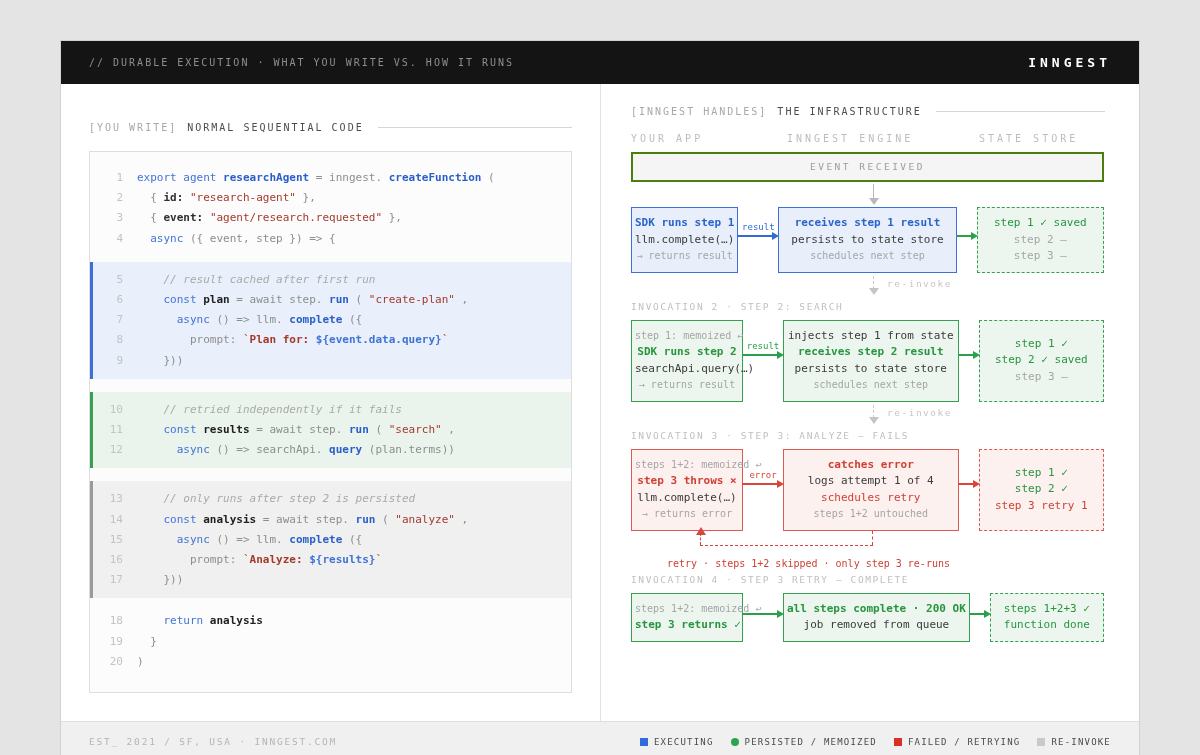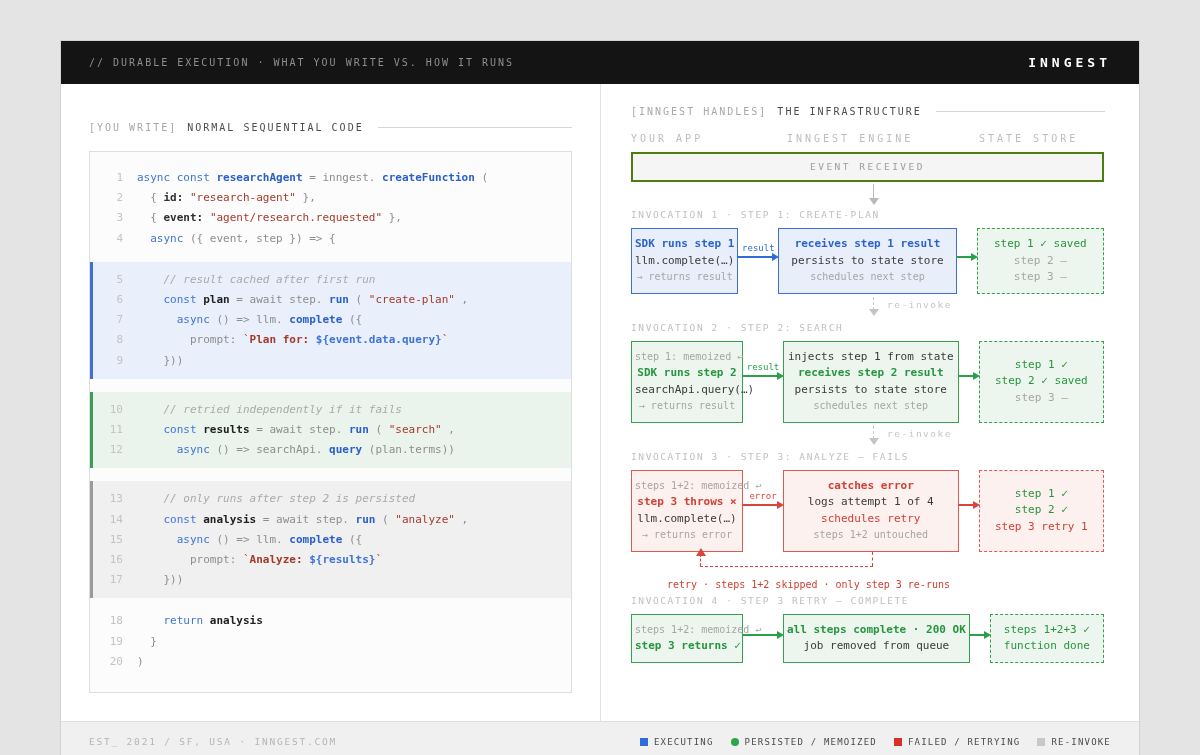--- a/index.html
+++ b/index.html
@@ -130,21 +130,21 @@
 
   <div class="main">
 
     <section class="panel panel-left">
       <div class="section-header">
         <span class="sh-tag">[YOU WRITE]</span>
         <span class="sh-title">NORMAL SEQUENTIAL CODE</span>
         <span class="sh-rule"></span>
       </div>
       <div class="code-card" id="code-card">
-          <div class="code-line"><span class="ln">1</span><span class="code-text"><span class="tk-kw">async const </span><span class="tk-fn">researchAgent</span><span class="tk-gr"> = inngest. </span><span class="tk-fn">createFunction</span><span class="tk-gr"> (</span></span></div>
+          <div class="code-line"><span class="ln">1</span><span class="code-text"><span class="tk-kw">export agent </span><span class="tk-fn">researchAgent</span><span class="tk-gr"> = inngest. </span><span class="tk-fn">createFunction</span><span class="tk-gr"> (</span></span></div>
           <div class="code-line"><span class="ln">2</span><span class="code-text"><span class="tk-gr">  { </span><span class="tk-prop">id:</span><span class="tk-gr"> </span><span class="tk-str">"research-agent"</span><span class="tk-gr"> },</span></span></div>
           <div class="code-line"><span class="ln">3</span><span class="code-text"><span class="tk-gr">  { </span><span class="tk-prop">event:</span><span class="tk-gr"> </span><span class="tk-str">"agent/research.requested"</span><span class="tk-gr"> },</span></span></div>
           <div class="code-line"><span class="ln">4</span><span class="code-text"><span class="tk-kw">  async</span><span class="tk-gr"> ({ event, step }) =&gt; {</span></span></div>
           <div class="code-block b-blue">
             <div class="code-line"><span class="ln">5</span><span class="code-text"><span class="tk-cmt">    // result cached after first run</span></span></div>
             <div class="code-line"><span class="ln">6</span><span class="code-text"><span class="tk-kw">    const </span><span class="tk-var">plan</span><span class="tk-gr"> = await step. </span><span class="tk-fn">run</span><span class="tk-gr"> ( </span><span class="tk-str">"create-plan"</span><span class="tk-gr"> ,</span></span></div>
             <div class="code-line"><span class="ln">7</span><span class="code-text"><span class="tk-kw">      async</span><span class="tk-gr"> () =&gt; llm. </span><span class="tk-fn">complete</span><span class="tk-gr"> ({</span></span></div>
             <div class="code-line"><span class="ln">8</span><span class="code-text"><span class="tk-gr">        prompt: </span><span class="tk-str">`</span><span class="tk-strb">Plan for: </span><span class="tk-interp">${event.data.query}</span><span class="tk-str">`</span></span></div>
             <div class="code-line"><span class="ln">9</span><span class="code-text"><span class="tk-gr">    }))</span></span></div>
           </div>
@@ -185,21 +185,20 @@
         <div class="event-box">
           <div class="event-title">EVENT RECEIVED</div>
         </div>
 
         <div class="down-arrow">
           <span class="vl"></span>
             <span class="hd"></span>
         </div>
 
         <div id="invocations">
-            <div class="inv-label">INVOCATION 1 · STEP 1: CREATE-PLAN</div>
             <div class="inv-row">
               <div class="ibox c1 t-blue">
                 <span class="bl blue-b">SDK runs step 1</span>
                 <span class="bl dark">llm.complete(…)</span>
                 <span class="bl mut">→ returns result</span>
               </div>
               <div class="azone z1 a-blue">
                 <span class="alabel">result</span>
                 <span class="line"></span>
                 <span class="head"></span>

